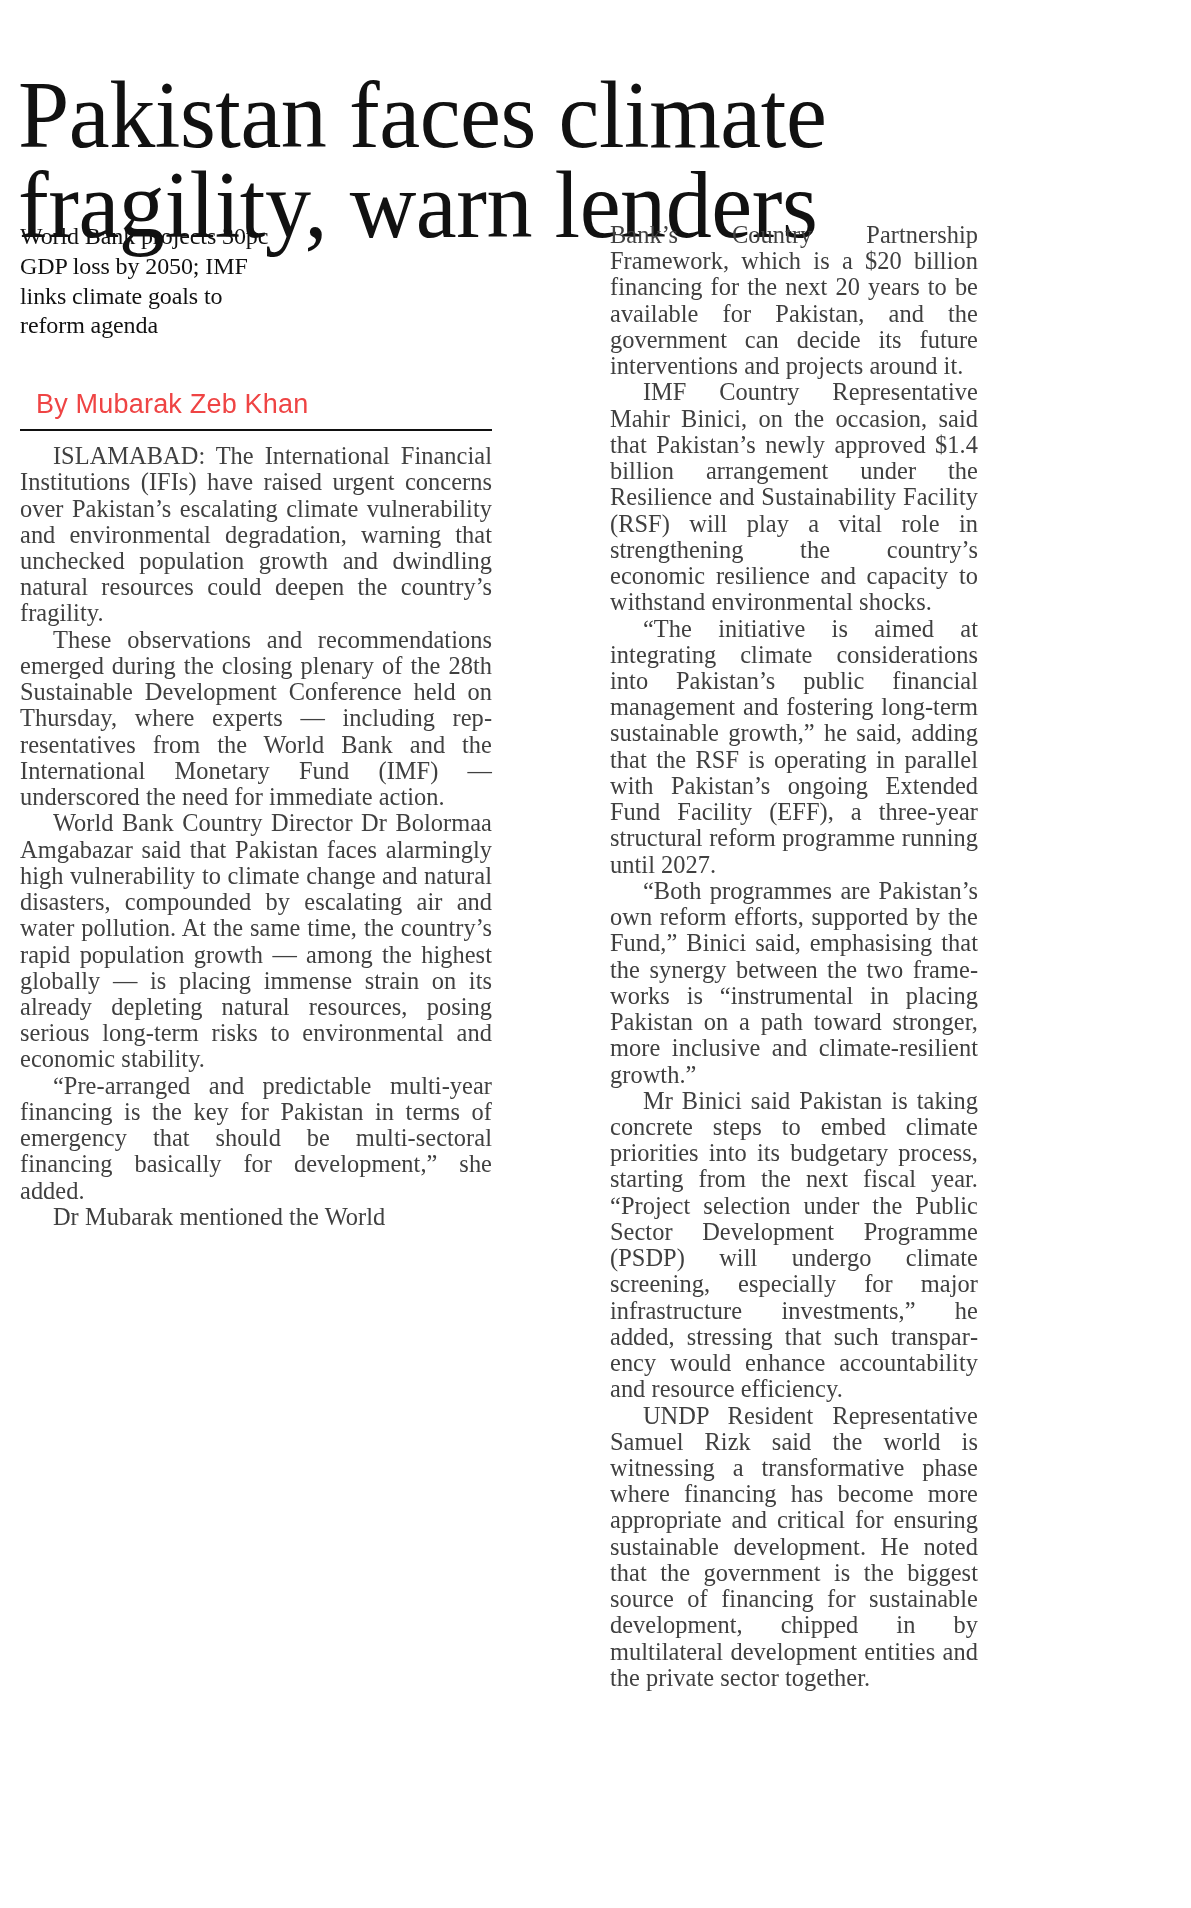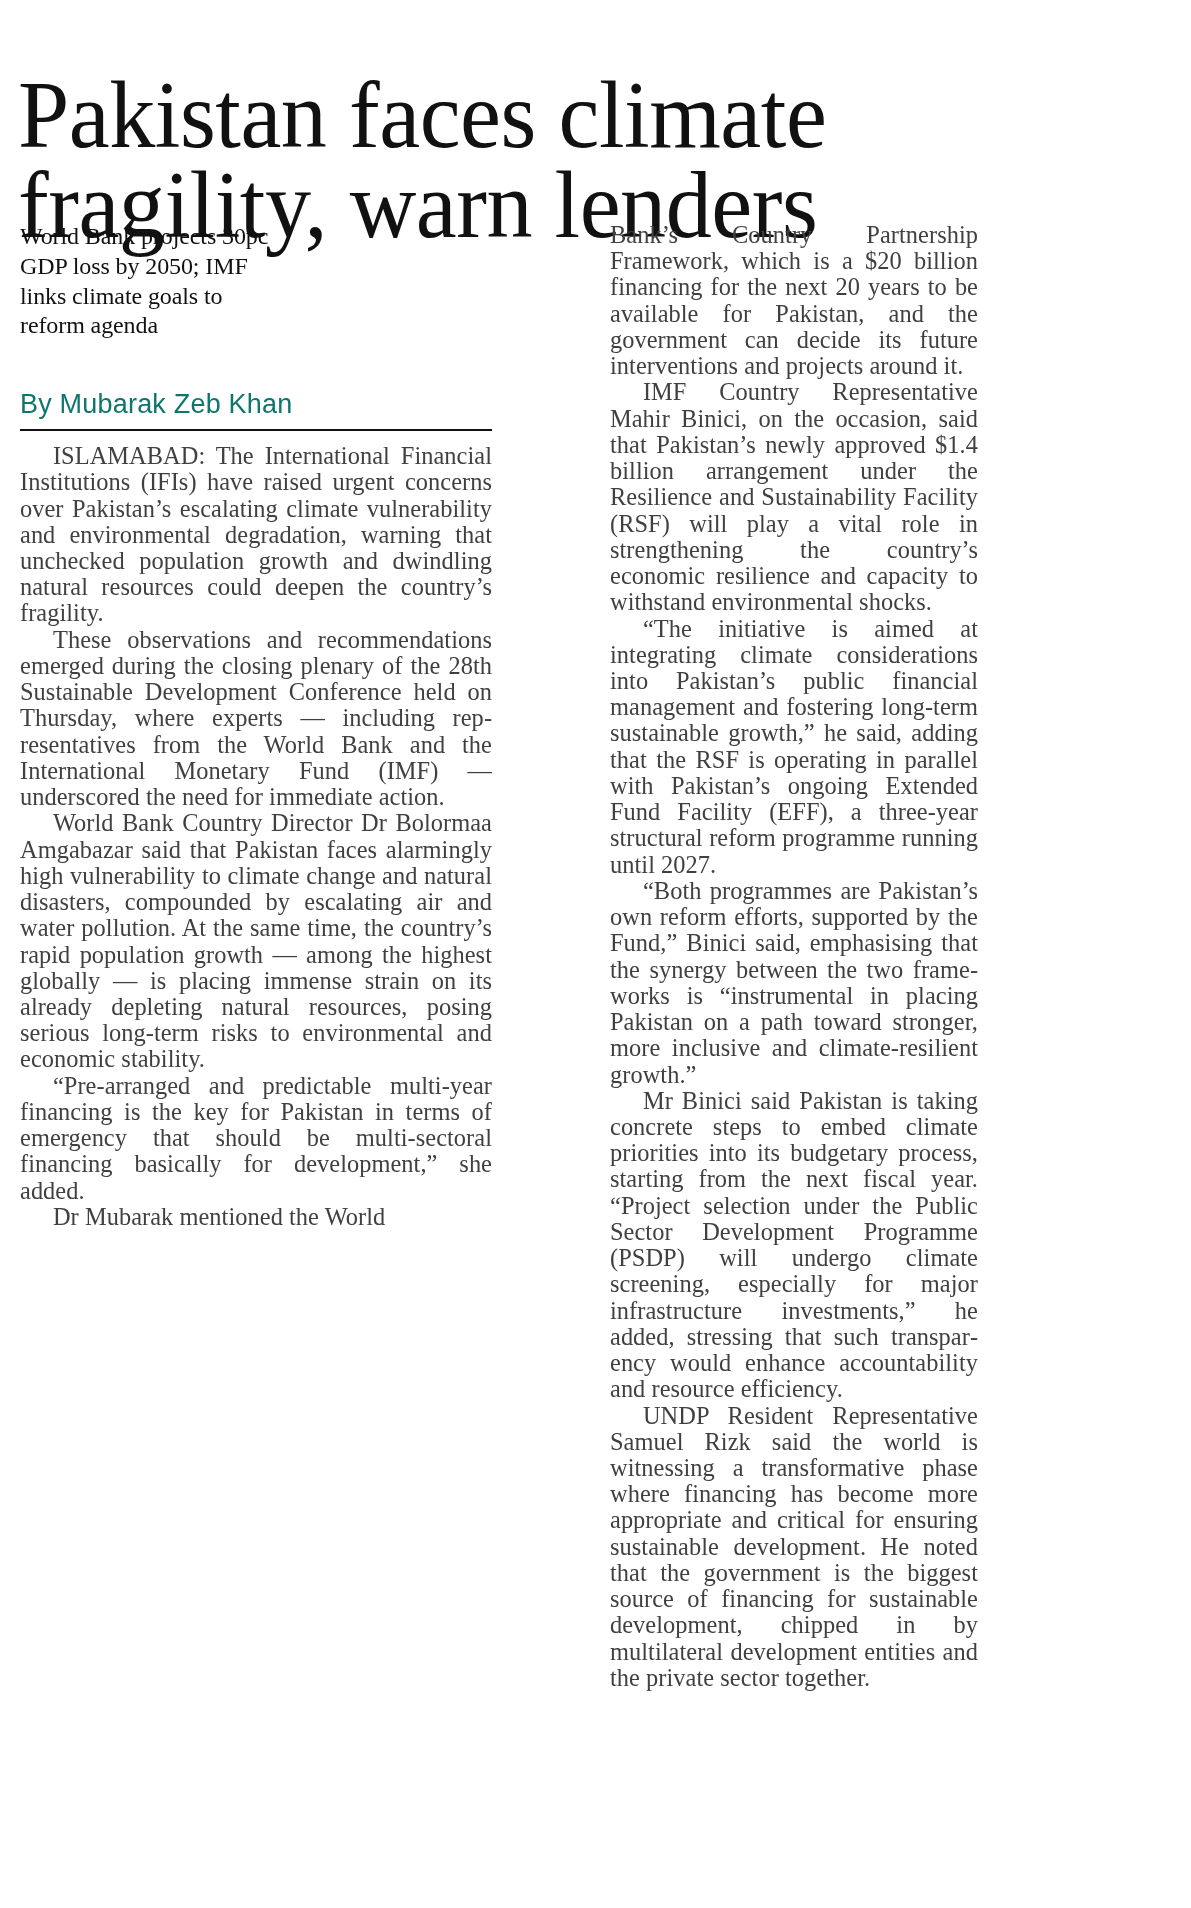--- a/index.html
+++ b/index.html
@@ -70,22 +70,23 @@
   }
 
   .byline-wrap {
     margin-top: 48px;
   }
   .byline {
     font-family: "Liberation Sans", "DejaVu Sans", sans-serif;
     font-size: 27px;
     line-height: 1.15;
     font-weight: 400;
-    color: #0f766e;
+    color: #ef4444;
     letter-spacing: 0.2px;
+    margin-left: 16px;
   }
   .byline-rule {
     margin-top: 9px;
     border-top: 2px solid #111111;
     width: 100%;
     height: 0;
   }
 
   
   .body-text {

